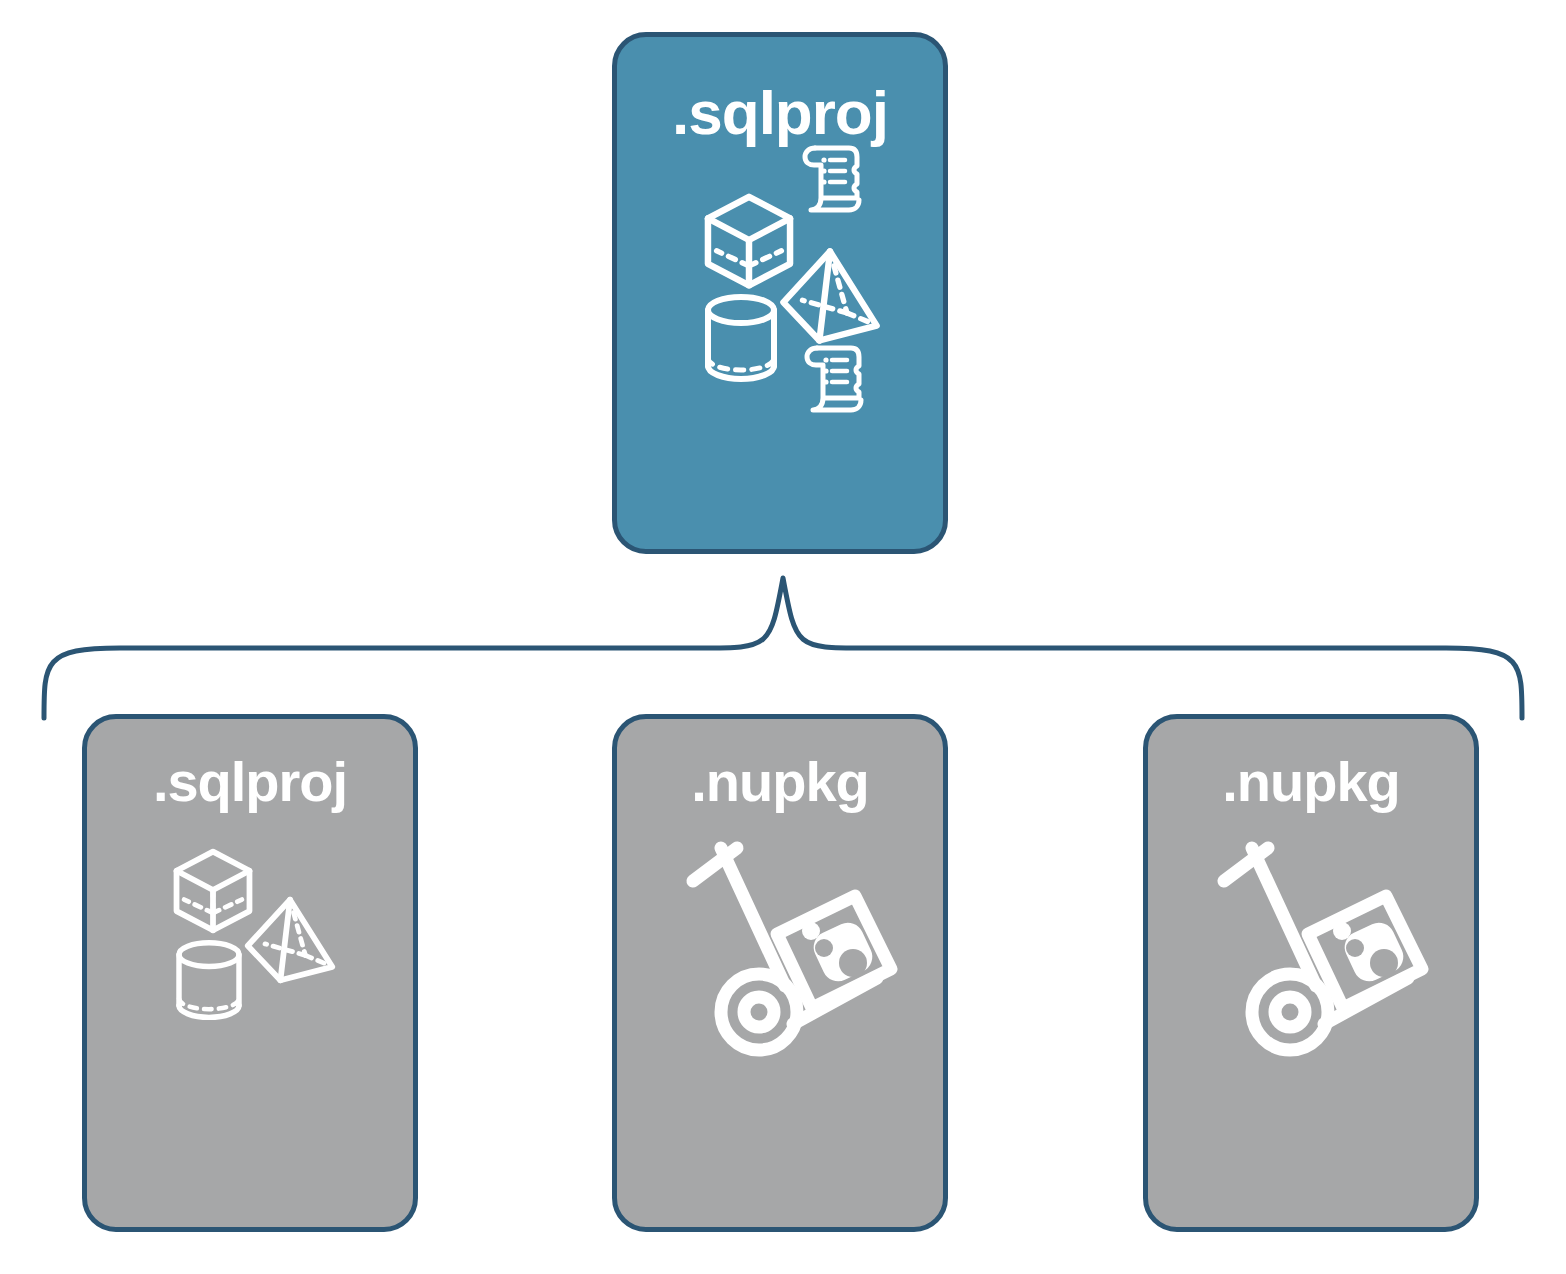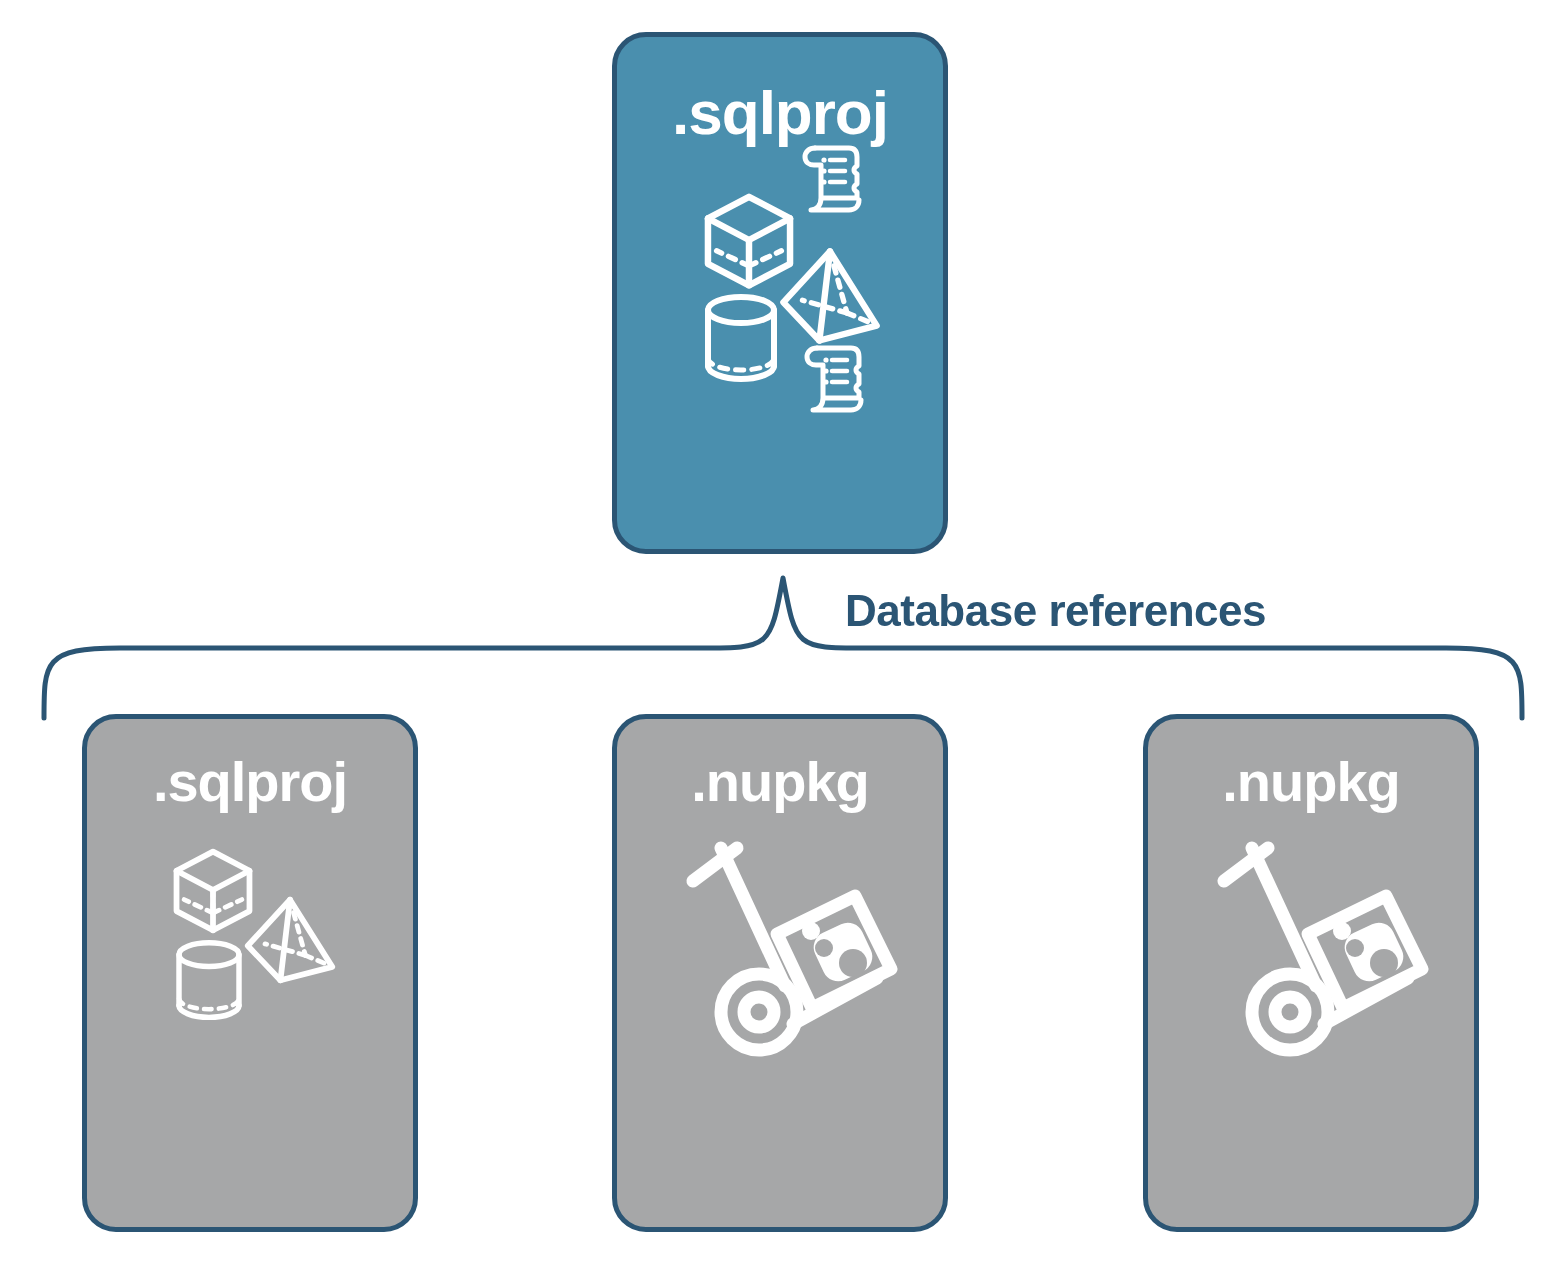--- a/index.html
+++ b/index.html
@@ -180,21 +180,20 @@
   <svg class="bracket" viewBox="0 0 1566 190">
     <path d="M44 166
              C44 110 44 96 120 96
              L700 96
              C770 96 770 96 783 26
              C796 96 796 96 866 96
              L1446 96
              C1522 96 1522 110 1522 166" fill="none" stroke="#2B5574" stroke-width="5" stroke-linecap="round" stroke-linejoin="round"></path>
   </svg>
 
-  <div class="bracket-label">Database references</div>
 
   <div class="card card-ref-1">
     <div class="card-title">.sqlproj</div>
     <div class="icon-area">
 
       <div class="icon-slot" style="left:78px; top:28px;">
         <svg width="96" height="96" viewBox="0 0 100 100">
           <g fill="none" stroke="#ffffff" stroke-width="6" stroke-linejoin="round" stroke-linecap="round">
             <path d="M12 30 L50 10 L88 30 L88 72 L50 92 L12 72 Z"></path>
             <path d="M12 30 L50 50 L88 30"></path>

